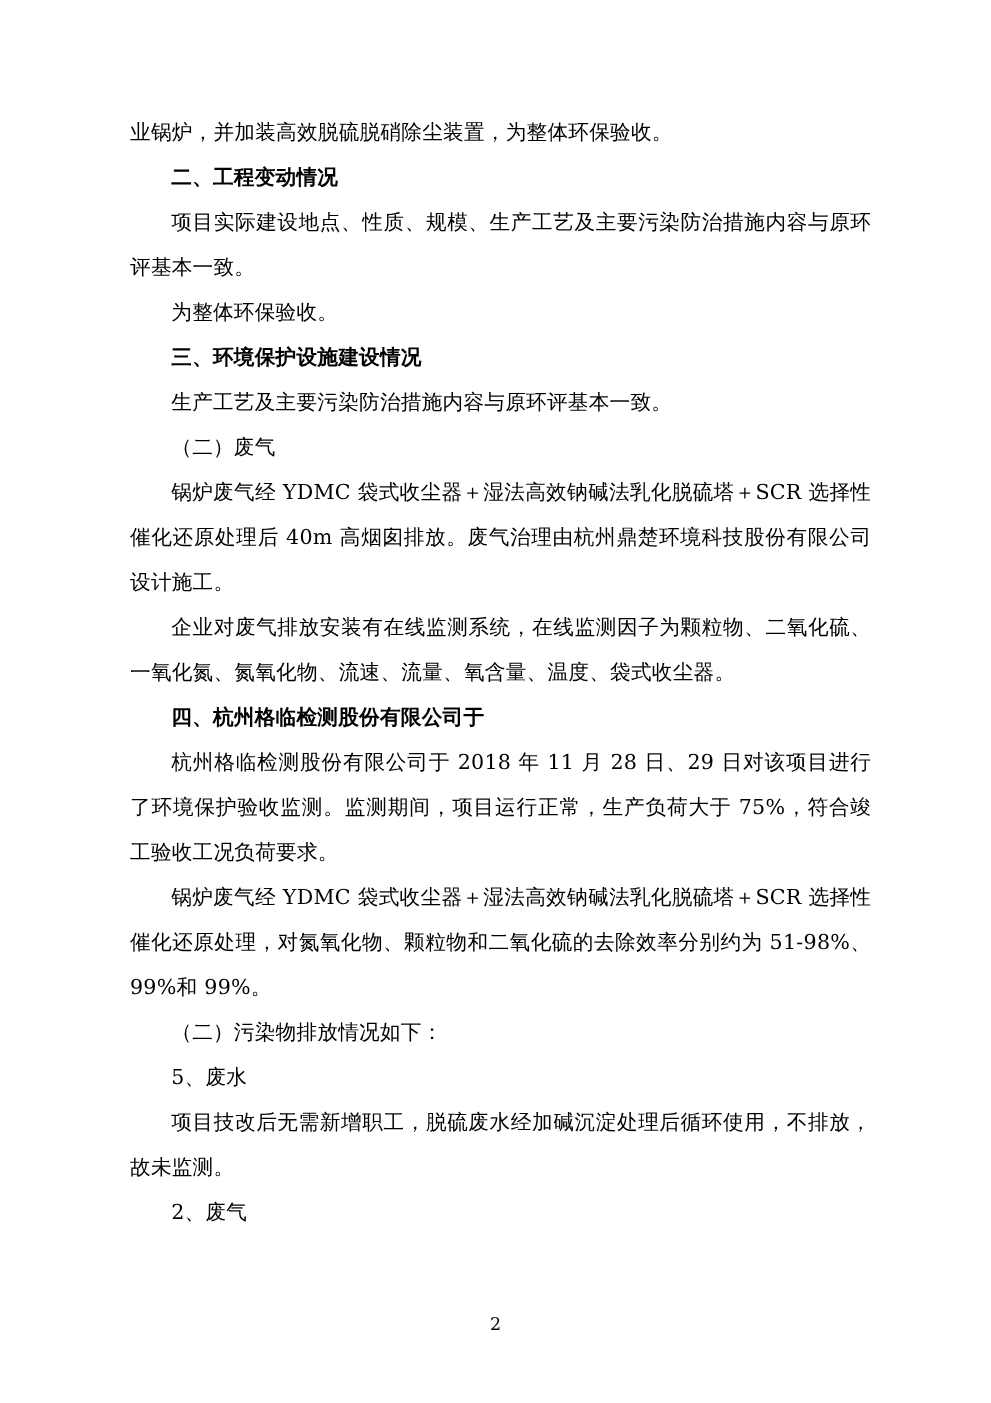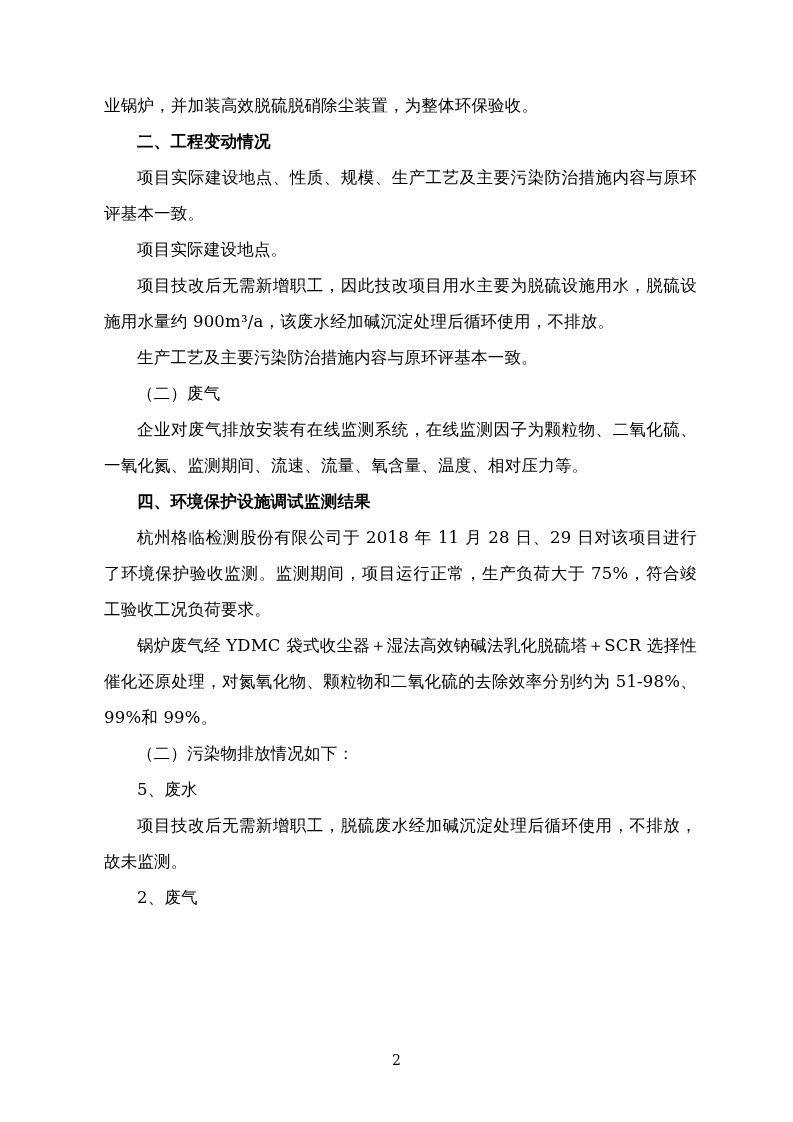--- a/index.html
+++ b/index.html
@@ -61,34 +61,35 @@
 
 <div class="page">
   <div class="doc-body">
 
     <p class="para noindent">业锅炉，并加装高效脱硫脱硝除尘装置，为整体环保验收。</p>
 
     <p class="heading">二、工程变动情况</p>
 
     <p class="para">项目实际建设地点、性质、规模、生产工艺及主要污染防治措施内容与原环评基本一致。</p>
 
-    <p class="para">项目实际建设地点。</p>
+    <p class="para">为整体环保验收。</p>
+
+    <p class="heading">三、环境保护设施建设情况</p>
 
 
-
-    <p class="para">项目技改后无需新增职工，因此技改项目用水主要为脱硫设施用水，脱硫设施用水量约 900m³/a，该废水经加碱沉淀处理后循环使用，不排放。</p>
 
     <p class="para">生产工艺及主要污染防治措施内容与原环评基本一致。</p>
 
     <p class="sub">（二）废气</p>
 
+    <p class="para">锅炉废气经 YDMC 袋式收尘器＋湿法高效钠碱法乳化脱硫塔＋SCR 选择性催化还原处理后 40m 高烟囱排放。废气治理由杭州鼎楚环境科技股份有限公司设计施工。</p>
 
-    <p class="para">企业对废气排放安装有在线监测系统，在线监测因子为颗粒物、二氧化硫、一氧化氮、监测期间、流速、流量、氧含量、温度、相对压力等。</p>
+    <p class="para">企业对废气排放安装有在线监测系统，在线监测因子为颗粒物、二氧化硫、一氧化氮、氮氧化物、流速、流量、氧含量、温度、袋式收尘器。</p>
 
-    <p class="heading">四、环境保护设施调试监测结果</p>
+    <p class="heading">四、杭州格临检测股份有限公司于</p>
 
     <p class="para">杭州格临检测股份有限公司于 2018 年 11 月 28 日、29 日对该项目进行了环境保护验收监测。监测期间，项目运行正常，生产负荷大于 75%，符合竣工验收工况负荷要求。</p>
 
 
     <p class="para">锅炉废气经 YDMC 袋式收尘器＋湿法高效钠碱法乳化脱硫塔＋SCR 选择性催化还原处理，对氮氧化物、颗粒物和二氧化硫的去除效率分别约为 51-98%、99%和 99%。</p>
 
     <p class="sub">（二）污染物排放情况如下：</p>
 
     <p class="sub">5、废水</p>
 

